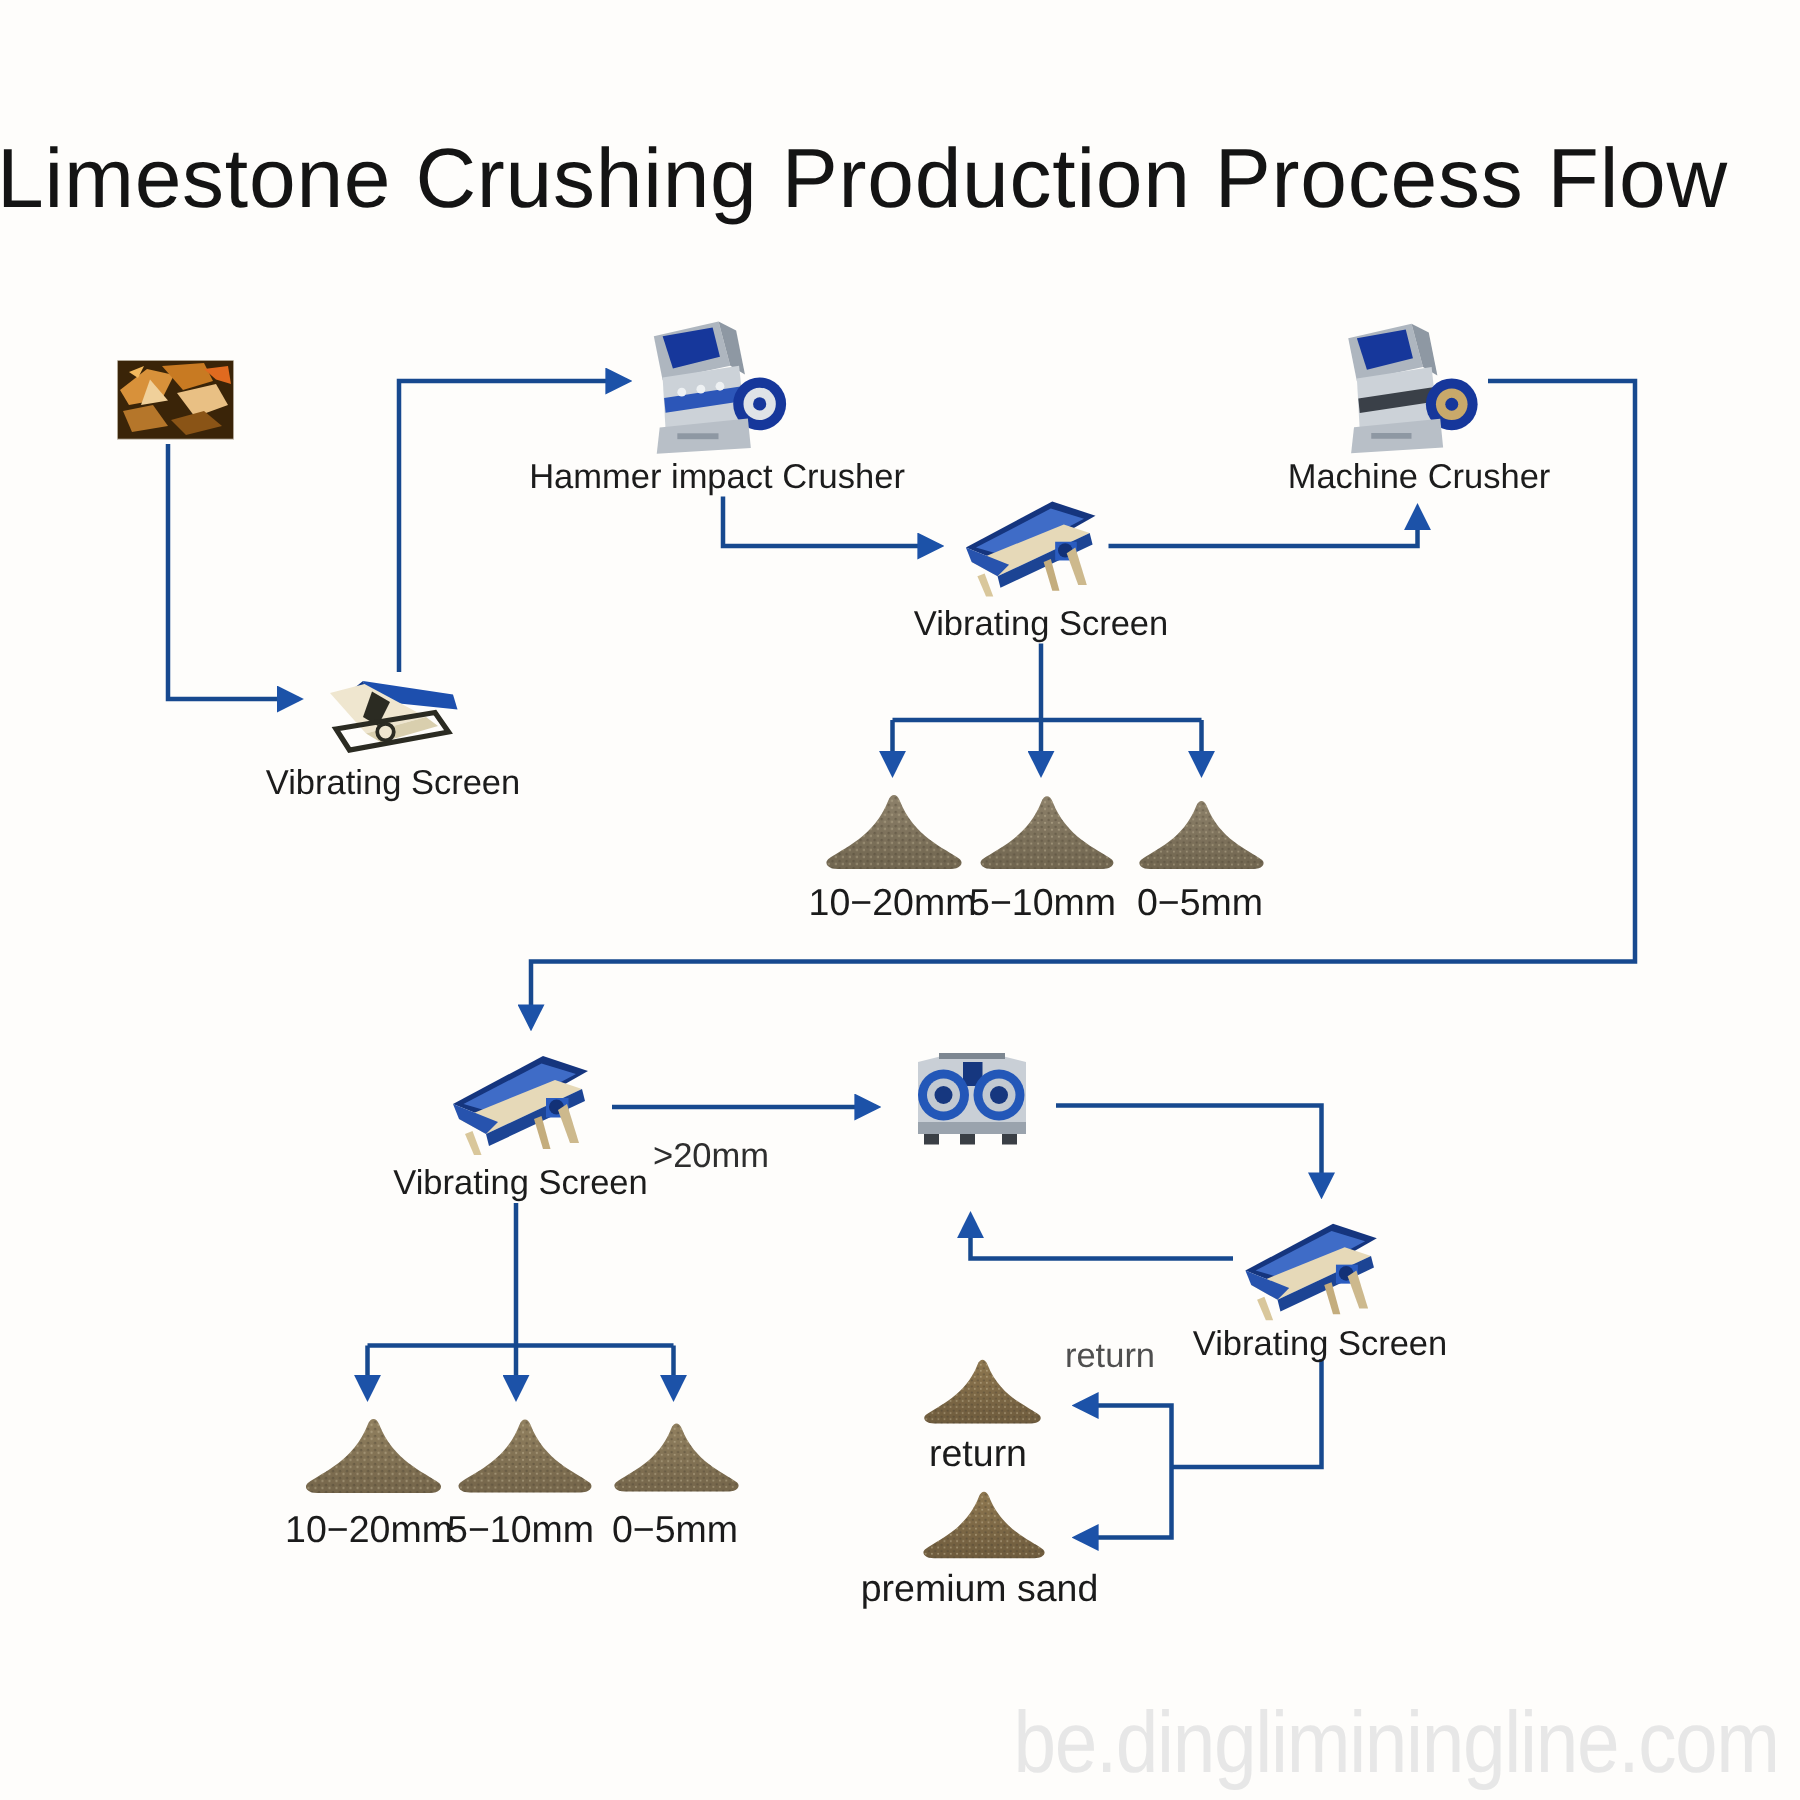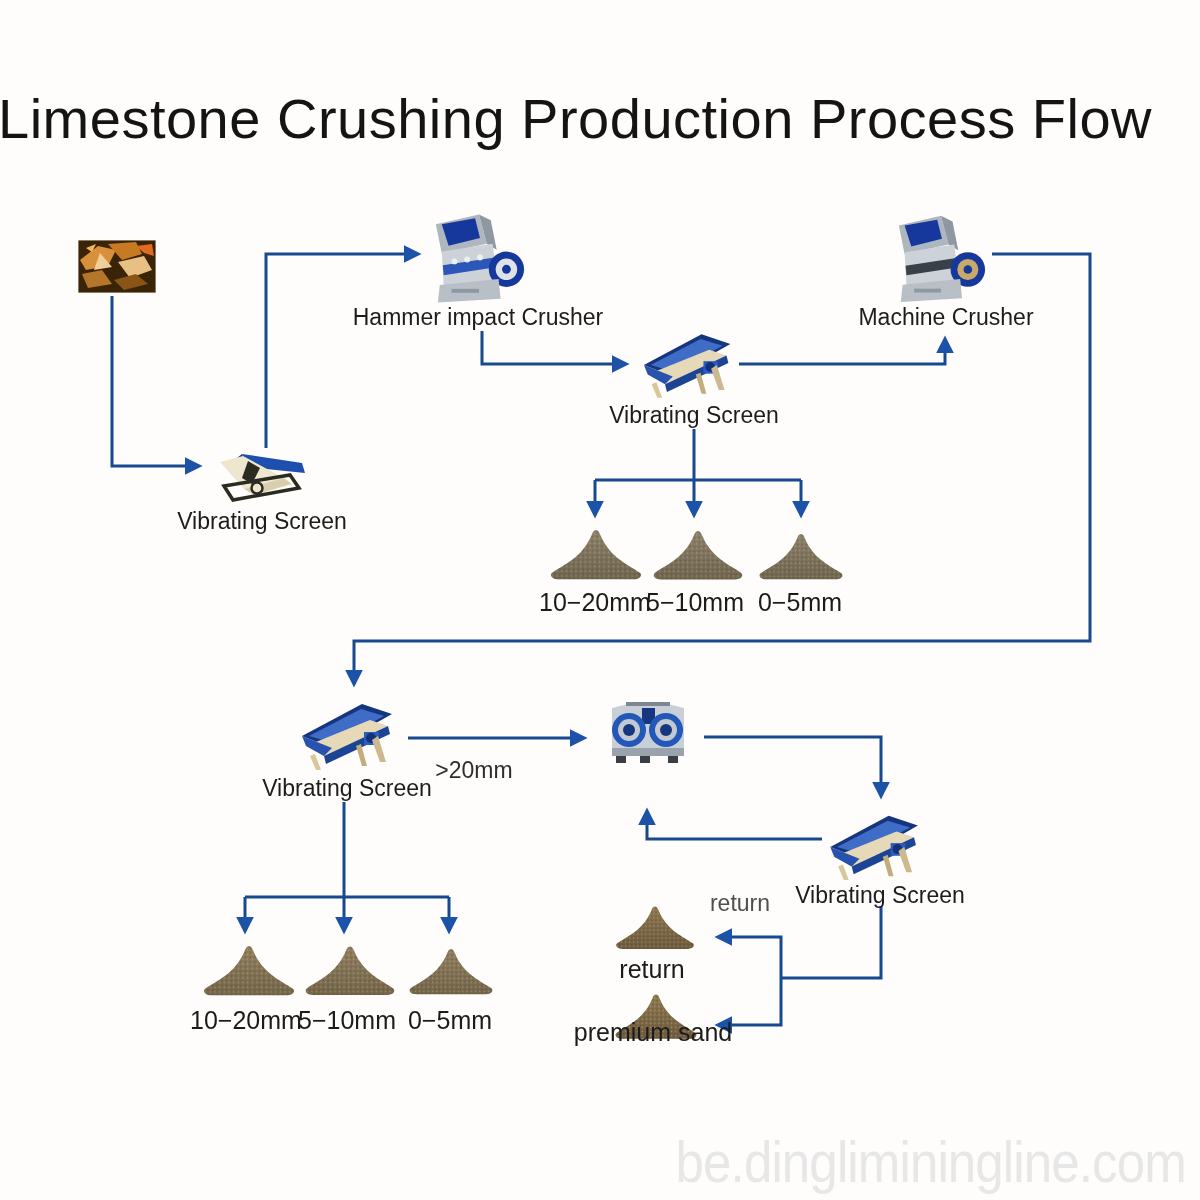--- a/index.html
+++ b/index.html
@@ -256,21 +256,21 @@
     </svg>
   </div>
   <div class="plabel" style="left:652px;top:955px">return</div>
 
   <div class="node" style="left:611px;top:991px">
     <svg width="90" height="52" viewBox="0 0 100 62">
       <path d="M3,50 C14,42 36,34 46,8 C48,3 52,3 54,8 C64,34 86,42 97,50 C100,53 97,57 90,57 L10,57 C3,57 0,53 3,50 Z" fill="url(#gC)"></path>
       <path d="M3,50 C14,42 36,34 46,8 C48,3 52,3 54,8 C64,34 86,42 97,50 C100,53 97,57 90,57 L10,57 C3,57 0,53 3,50 Z" fill="url(#speck)" opacity=".45"></path>
     </svg>
   </div>
-  <div class="plabel" style="left:653px;top:1018px">premium sand</div>
+  <div class="plabel" style="left:653px;top:1045px">premium sand</div>
 
   <div class="node" style="left:202px;top:942px">
     <svg width="94" height="58" viewBox="0 0 100 62">
       <path d="M3,50 C14,42 36,34 46,8 C48,3 52,3 54,8 C64,34 86,42 97,50 C100,53 97,57 90,57 L10,57 C3,57 0,53 3,50 Z" fill="url(#gB)"></path>
       <path d="M3,50 C14,42 36,34 46,8 C48,3 52,3 54,8 C64,34 86,42 97,50 C100,53 97,57 90,57 L10,57 C3,57 0,53 3,50 Z" fill="url(#speck)" opacity=".42"></path>
     </svg>
   </div>
   <div class="node" style="left:304px;top:941px">
     <svg width="92" height="60" viewBox="0 0 100 62">
       <path d="M3,50 C14,42 36,34 46,8 C48,3 52,3 54,8 C64,34 86,42 97,50 C100,53 97,57 90,57 L10,57 C3,57 0,53 3,50 Z" fill="url(#gB)"></path>

